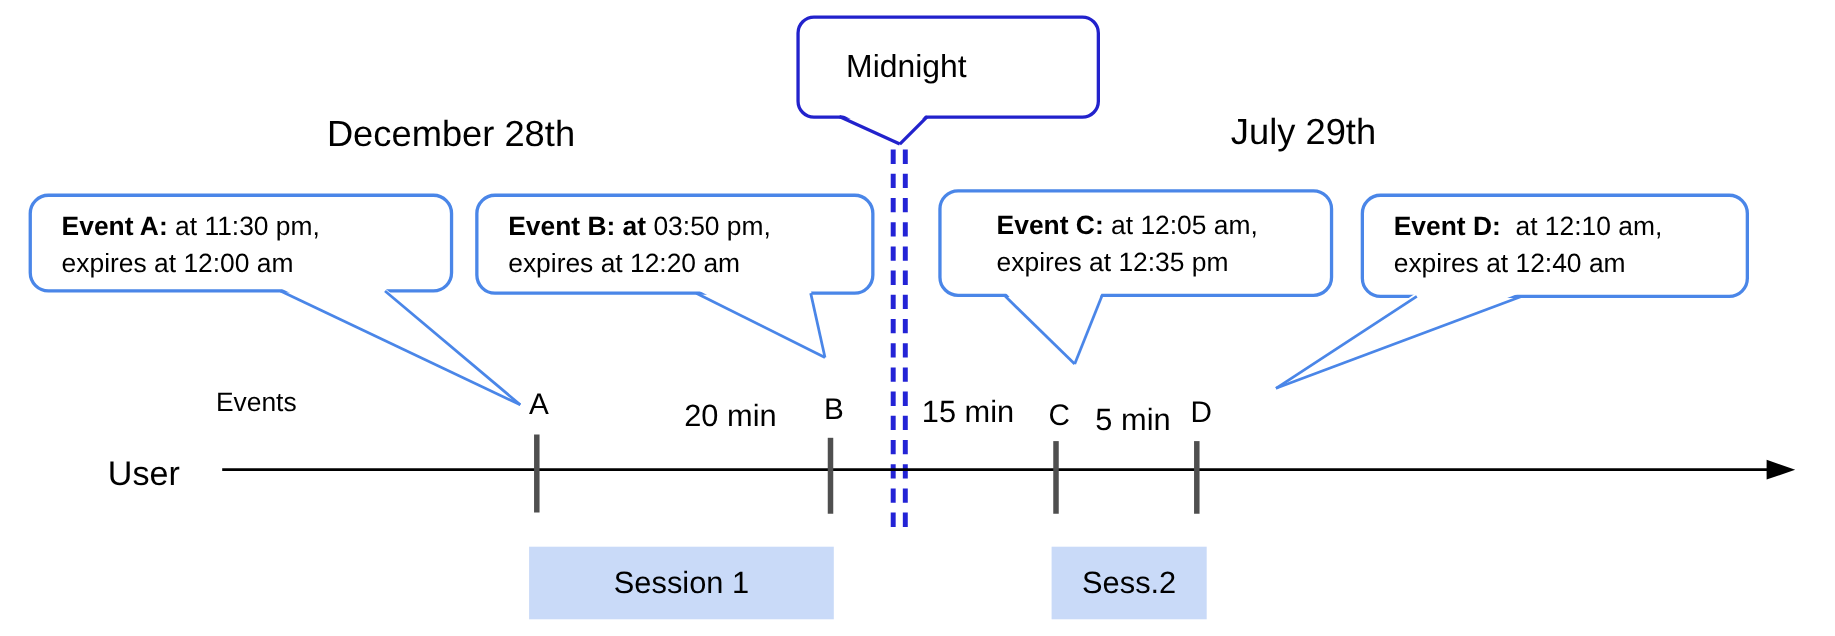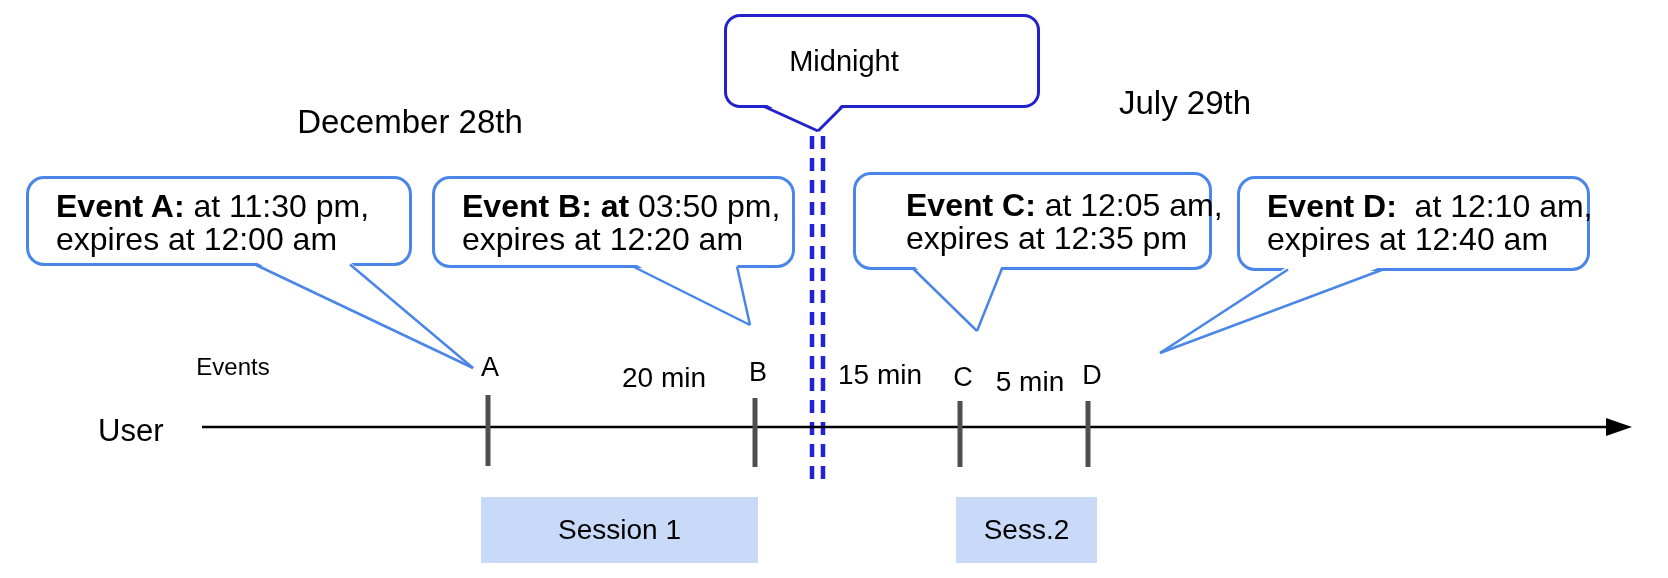--- a/index.html
+++ b/index.html
@@ -1,39 +1,39 @@
 <!DOCTYPE html>
 <html><head>
 <meta charset="utf-8">
 <style>
   html,body{margin:0;padding:0;background:#fff;font-family:"Liberation Sans",sans-serif;color:#000;}
   .canvas{position:relative;width:1668px;height:578px;background:#fff;overflow:hidden;}
   .date-title{position:absolute;font-size:33px;text-align:center;z-index:4;}
   .bubble{position:absolute;background:#fff;border:3px solid #4a86e8;border-radius:18px;z-index:2;box-sizing:border-box;}
-  .bubble .txt{padding:11px 0 0 27px;font-size:32px;line-height:33px;}
+  .bubble .txt{padding:11px 0 0 27px;font-size:24px;line-height:33px;}
   .bubble .line{display:block;white-space:pre;}
   .bubble .b{font-weight:bold;white-space:pre;}
-  .midnight-bubble{position:absolute;left:724px;top:14px;width:316px;height:94px;background:#fff;
+  .midnight-bubble{position:absolute;left:724px;top:14px;width:276px;height:94px;background:#fff;
     border:3px solid #2222cc;border-radius:16px;z-index:2;box-sizing:border-box;
     display:flex;align-items:center;justify-content:center;padding-right:76px;font-size:29px;}
   .overlay{position:absolute;left:0;top:0;z-index:3;pointer-events:none;}
   .lbl{position:absolute;z-index:4;text-align:center;}
   .tick-label{font-size:27px;width:44px;}
   .min-label{font-size:28px;width:110px;}
   .events-label{font-size:24px;width:160px;}
   .user-label{font-size:31px;width:110px;text-align:left;}
   .session-box{position:absolute;background:#c9daf8;z-index:1;display:flex;align-items:center;justify-content:center;font-size:28px;}
 </style>
 </head>
 <body>
 
 <div class="canvas">
 
   <div class="date-title" style="left:280px;top:103px;width:260px;">December 28th</div>
-  <div class="date-title" style="left:1055px;top:84px;width:260px;">July 29th</div>
+  <div class="date-title" style="left:1055px;top:101px;width:260px;">July 29th</div>
 
   <div class="midnight-bubble">
     <span>Midnight</span>
   </div>
 
   <div class="bubble" style="left:26px;top:176px;width:386px;height:90px;">
     <div class="txt">
       <span class="line"><span class="b">Event A:</span><span> at 11:30 pm,</span></span>
       <span class="line">expires at 12:00 am</span>
     </div>

